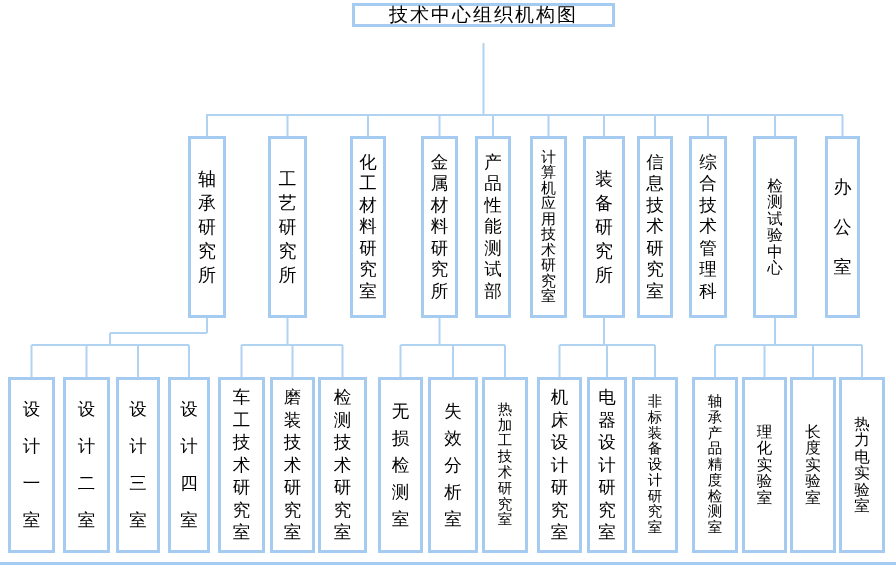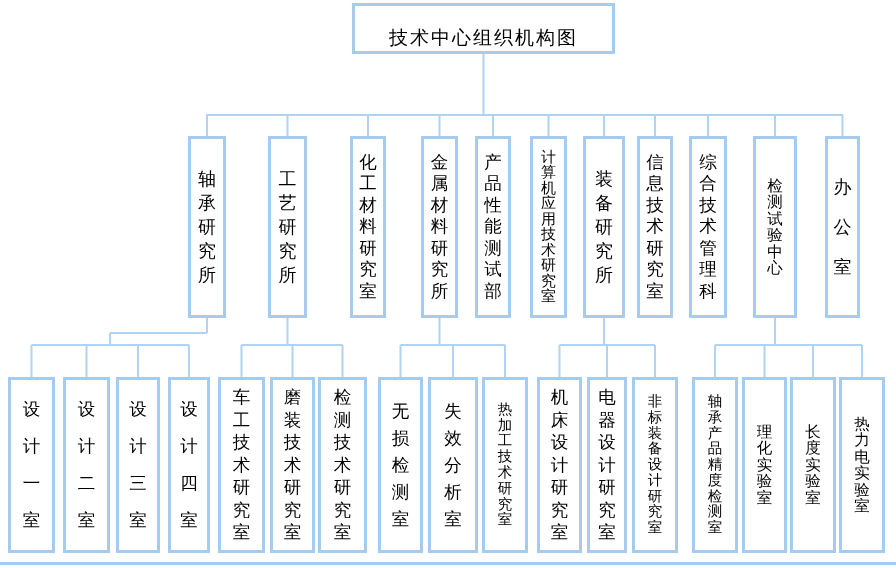--- a/index.html
+++ b/index.html
@@ -7,22 +7,22 @@
     position:relative;width:896px;height:568px;background:#fff;overflow:hidden;
     font-family:"DejaVu Sans",sans-serif;color:#000;
   }
   svg.wires{position:absolute;left:0;top:0;pointer-events:none;}
   svg.wires path{fill:none;stroke:var(--connector,#b0d3f1);stroke-width:2;}
   .node{
     position:absolute;box-sizing:border-box;background:#fff;
     border:3px solid var(--accent,#a6cbf1);
   }
   #t{
-    left:352px;top:3px;width:263px;height:51px;
-    display:flex;align-items:flex-end;justify-content:center;
+    left:352px;top:3px;width:263px;height:24px;
+    display:flex;align-items:center;justify-content:center;
   }
   #t .hlabel{font-size:19px;letter-spacing:2px;white-space:nowrap;}
   .r2{top:136px;height:182px;}
   .r3{top:377px;height:176px;}
   .vtext{
     width:100%;height:100%;display:flex;flex-direction:column;
     align-items:center;justify-content:center;
   }
   .vtext span{
     display:block;height:var(--pitch,24px);line-height:var(--pitch,24px);

